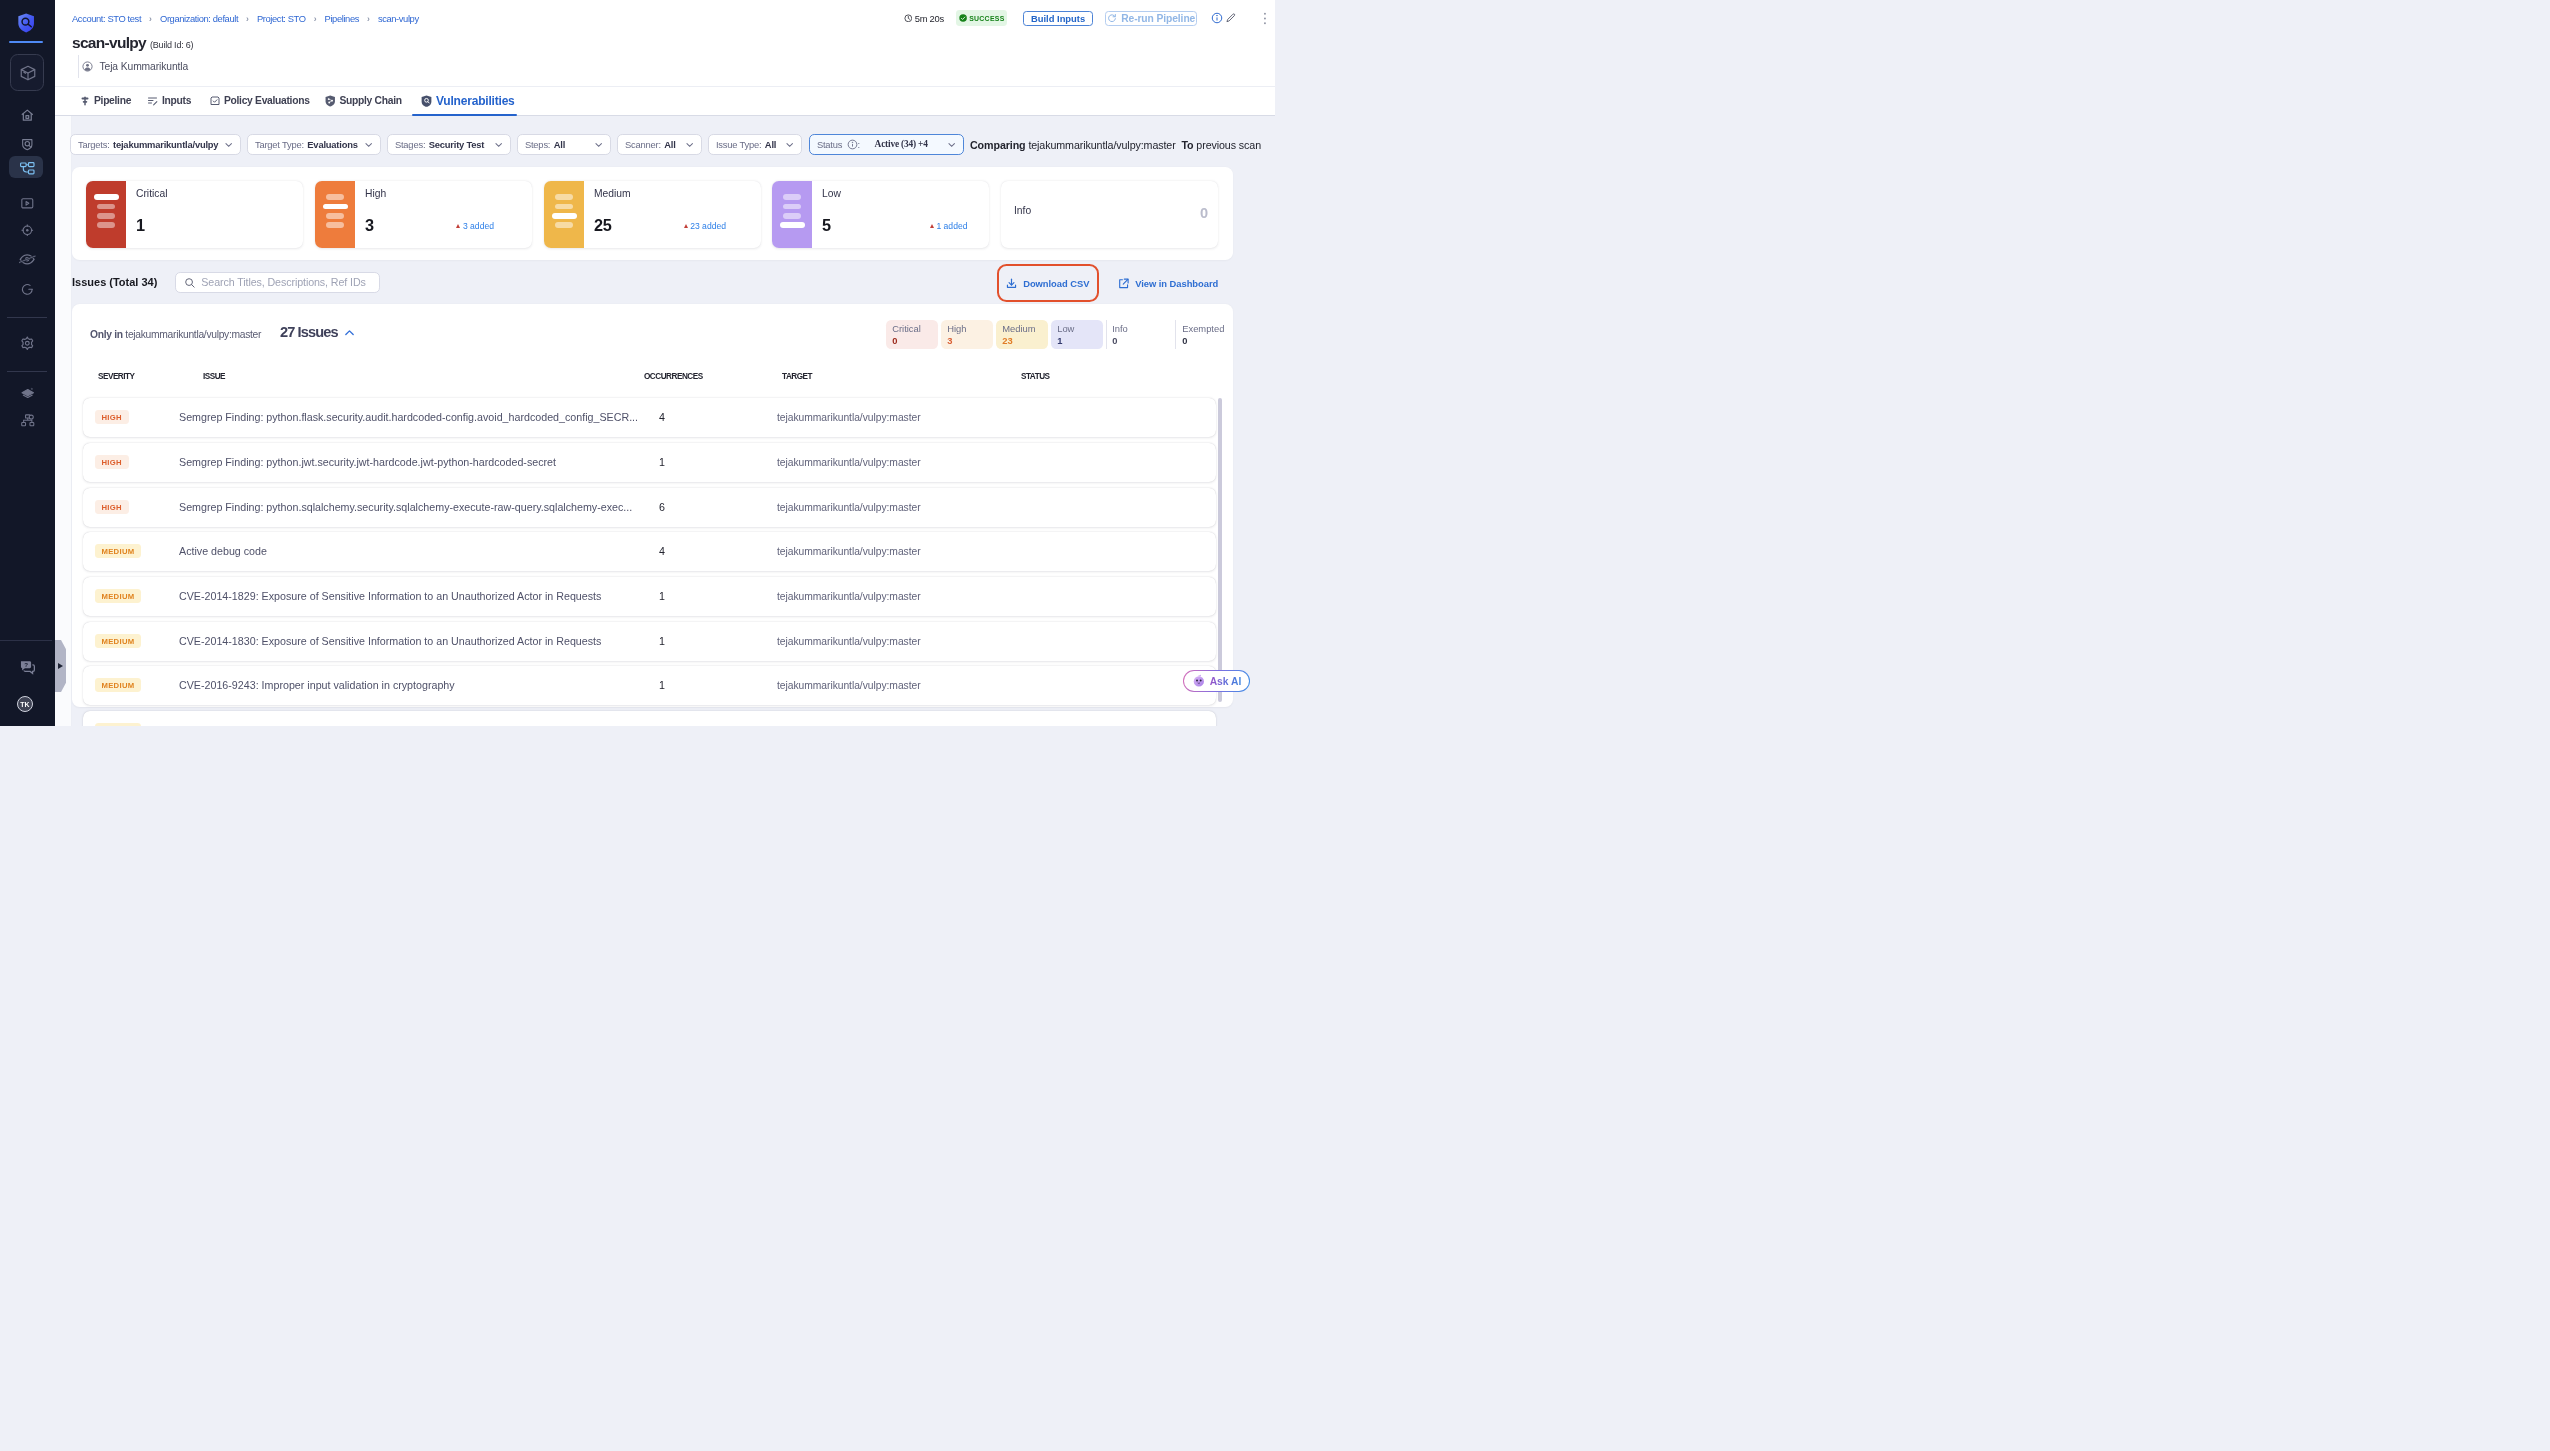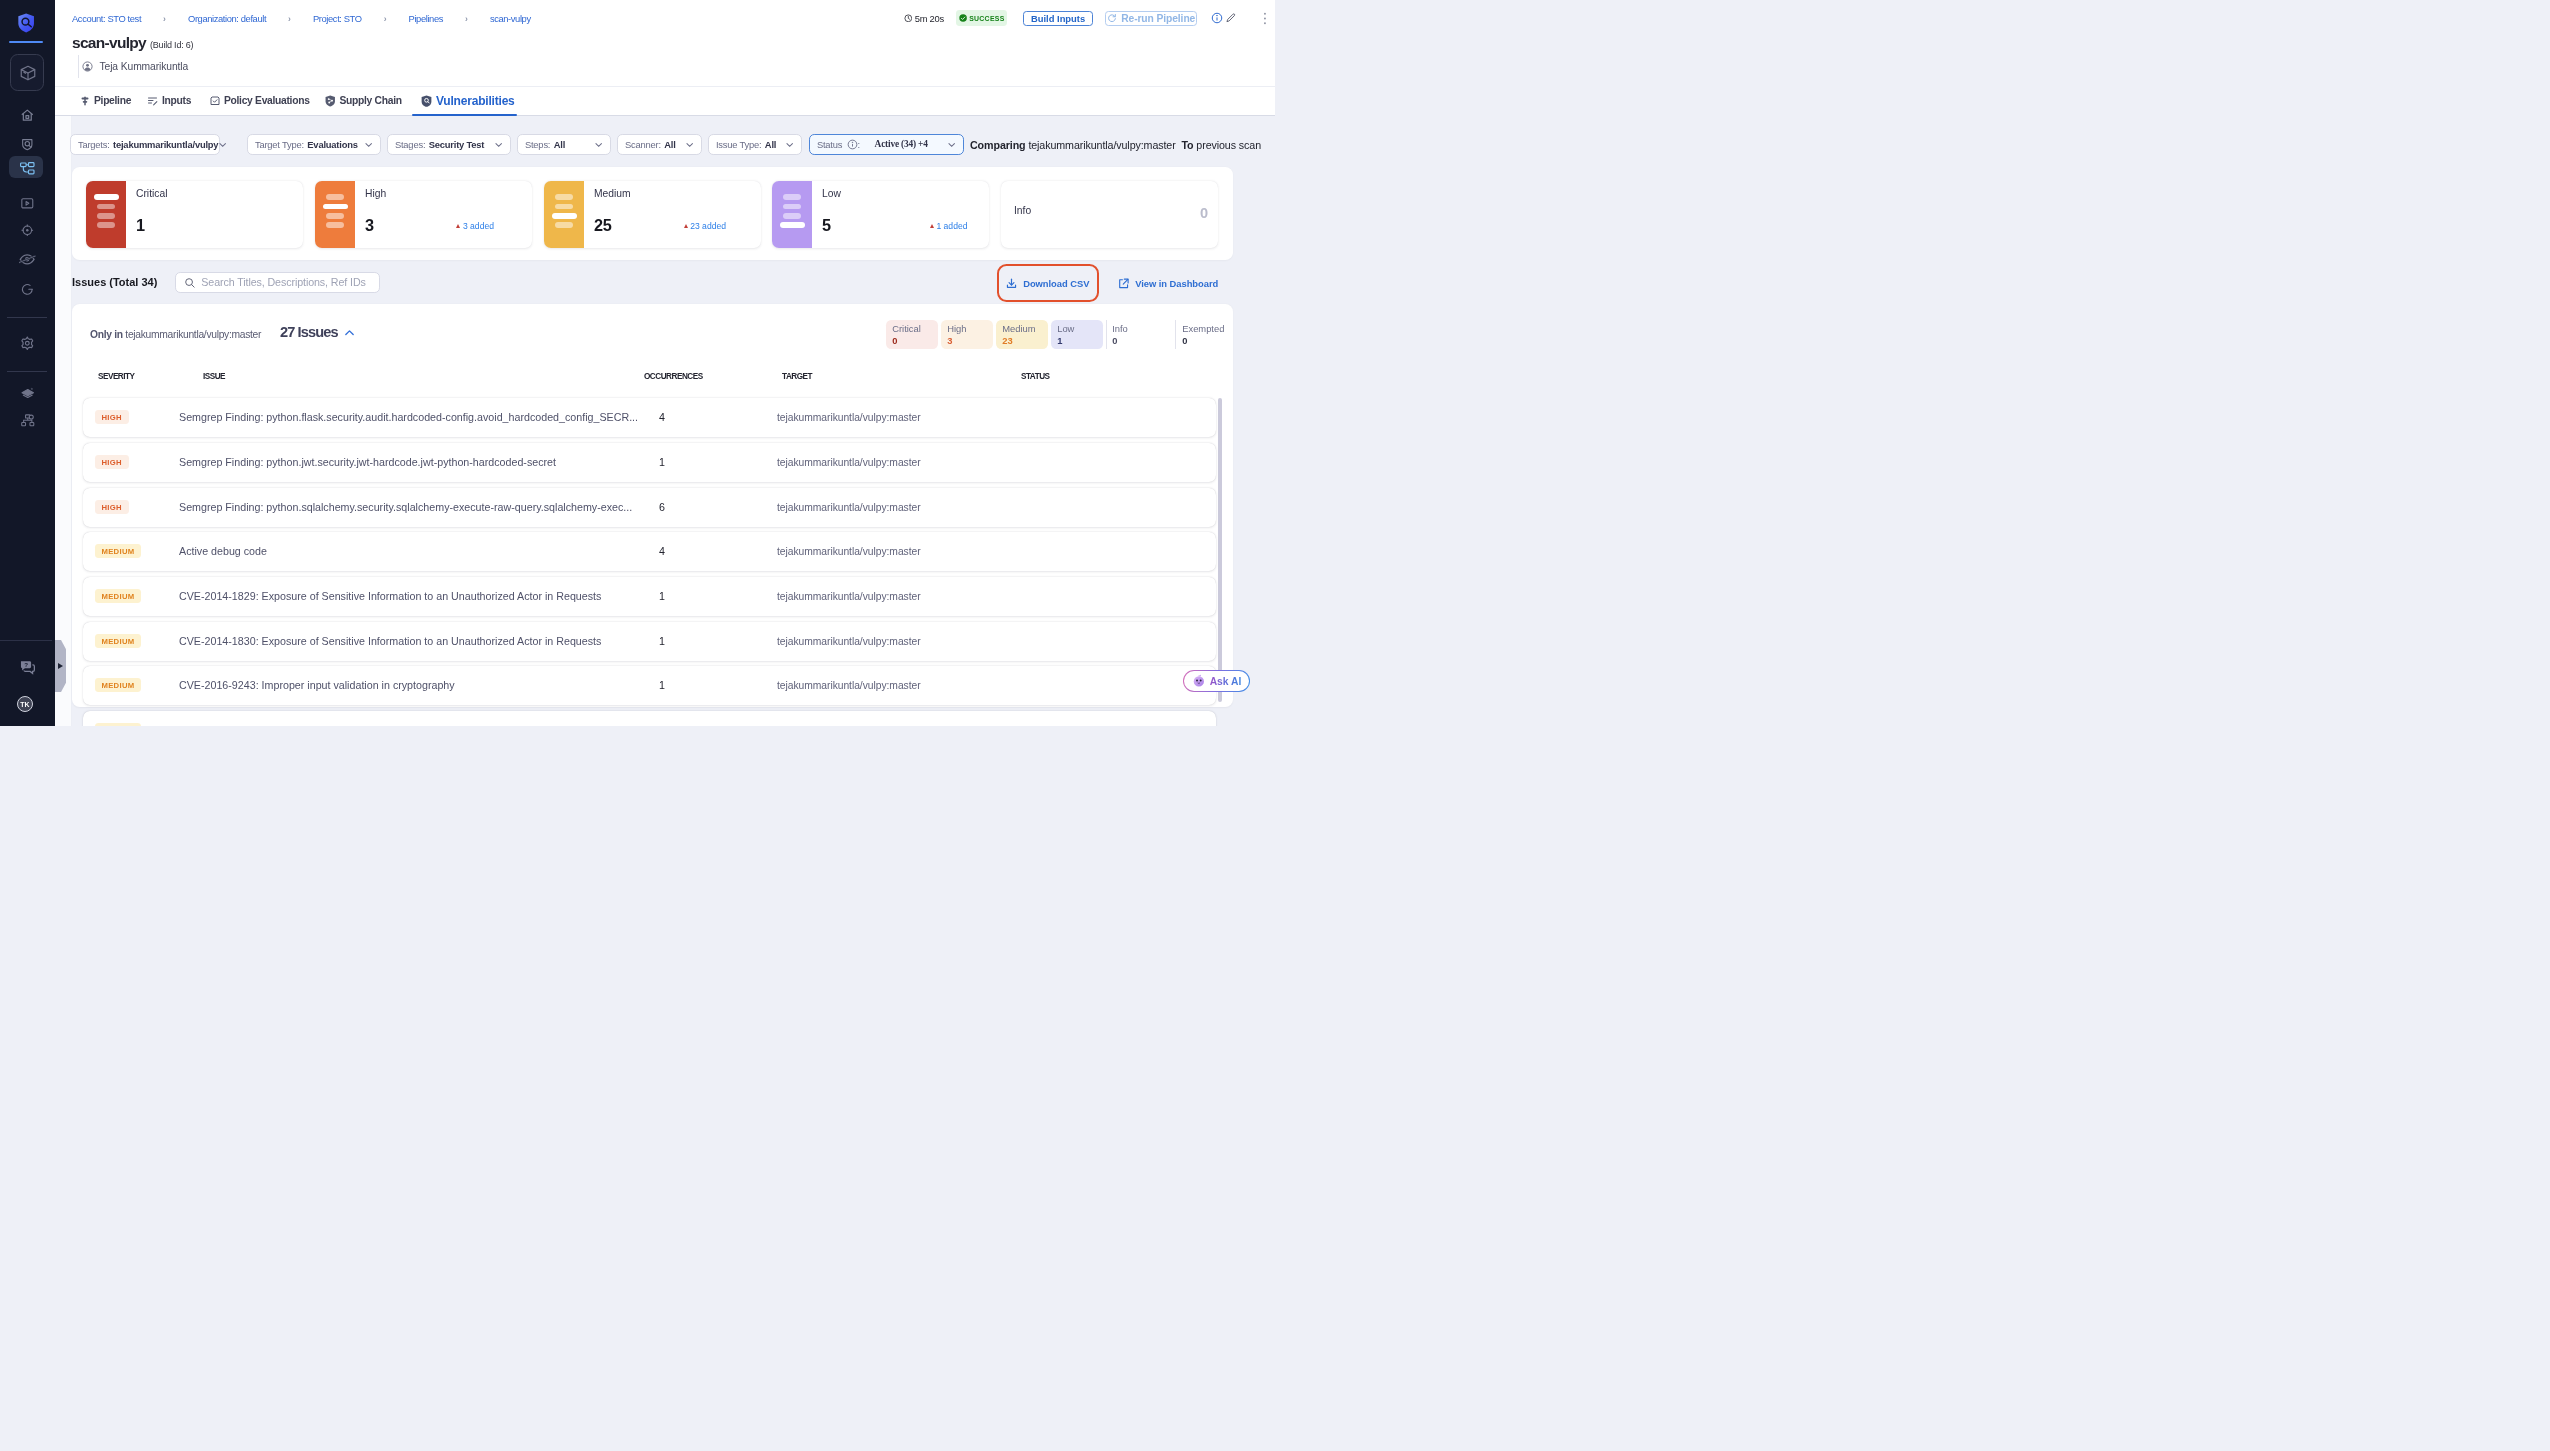--- a/index.html
+++ b/index.html
@@ -12,21 +12,21 @@
 #rail { left:55px; top:0; width:17px; height:726px; background:#fafbfd; border-right:0.9px solid #eceef5; }
 #logo { left:18px; top:13.2px; }
 #logoline { left:9.4px; top:41px; width:34px; height:1.7px; border-radius:1.7px; background:#4f8af5; }
 #modtile { left:9.7px; top:54px; width:34px; height:37px; border-radius:7.7px; background:#161b2e; border:0.9px solid #363b4f; }
 .sideicon { width:55px; display:flex; justify-content:center; align-items:center; }
 #pipetile { left:9.4px; top:156px; width:34px; height:22px; border-radius:6px; background:#2a3349; }
 .sidediv { left:6.9px; width:40px; height:0.9px; background:#32374d; }
 
 
 #header { left:55px; top:0; width:1220px; height:115px; background:#fff; }
-#crumbs { left:72px; top:13px; font-size:9.4px; letter-spacing:-0.4px; color:#3068d3; display:flex; align-items:center; gap:22px; white-space:nowrap; }
+#crumbs { left:72px; top:13px; font-size:9.4px; letter-spacing:-0.4px; color:#3068d3; display:flex; align-items:center; gap:8px; white-space:nowrap; }
 #crumbs .sep { color:#8d96ab; font-size:8.6px; font-weight:700; letter-spacing:0; }
 #title { left:72px; top:35px; font-size:15.5px; line-height:16.3px; font-weight:700; color:#24252f; letter-spacing:-0.7px; }
 #buildid { left:150px; top:40px; font-size:9px; letter-spacing:-0.2px; color:#34353f; }
 #userrow { left:78px; top:55px; height:23px; border-left:1.3px solid #e1e3ec; display:flex; align-items:center; padding-left:2.6px; }
 #username { font-size:10.3px; letter-spacing:-0.1px; color:#4c4e60; margin-left:6.9px; }
 
 
 #topright { right:8.2px; top:10.3px; display:flex; align-items:center; white-space:nowrap; }
 #elapsed { font-size:9.4px; letter-spacing:-0.3px; color:#25262f; display:flex; align-items:center; gap:2.6px; }
 #successpill { margin-left:12.5px; background:#e3f6e5; color:#168219; font-weight:700; font-size:6.9px; letter-spacing:0.3px; border-radius:3.4px; height:15.5px; display:flex; align-items:center; gap:2.1px; padding:0 2.6px; }
@@ -318,21 +318,21 @@
 <div class="tab active abs" style="left:420px;">
 <svg width="13" height="13.7" viewBox="0 0 24 24" fill="#47506b">
       <path d="M12 2 L21 5 V13 C21 19 16.5 21.8 12 23 C7.5 21.8 3 19 3 13 V5 Z"></path>
       <circle cx="12" cy="11" r="3.4" fill="none" stroke="#fff" stroke-width="1.8"></circle>
       <line x1="14.6" y1="13.6" x2="17" y2="16" stroke="#fff" stroke-width="1.8" stroke-linecap="round"></line>
     </svg>
 <span>Vulnerabilities</span>
 </div>
 <div id="vulnline" class="abs"></div>
 
-<div class="fbox abs" style="left:70px;width:150px;">Targets:<b>tejakummarikuntla/vulpy</b>
+<div class="fbox abs" style="left:70px;width:171px;">Targets:<b>tejakummarikuntla/vulpy</b>
 <svg class="chev" width="9.4" height="9.4" viewBox="0 0 24 24" fill="none" stroke="#6a6d87" stroke-width="2.6" stroke-linecap="round">
       <path d="M5 9 L12 16 L19 9"></path>
     </svg></div>
 <div class="fbox abs" style="left:247px;width:134px;">Target Type:<b>Evaluations</b>
 <svg class="chev" width="9.4" height="9.4" viewBox="0 0 24 24" fill="none" stroke="#6a6d87" stroke-width="2.6" stroke-linecap="round">
       <path d="M5 9 L12 16 L19 9"></path>
     </svg></div>
 <div class="fbox abs" style="left:387px;width:124px;">Stages:<b>Security Test</b>
 <svg class="chev" width="9.4" height="9.4" viewBox="0 0 24 24" fill="none" stroke="#6a6d87" stroke-width="2.6" stroke-linecap="round">
       <path d="M5 9 L12 16 L19 9"></path>

